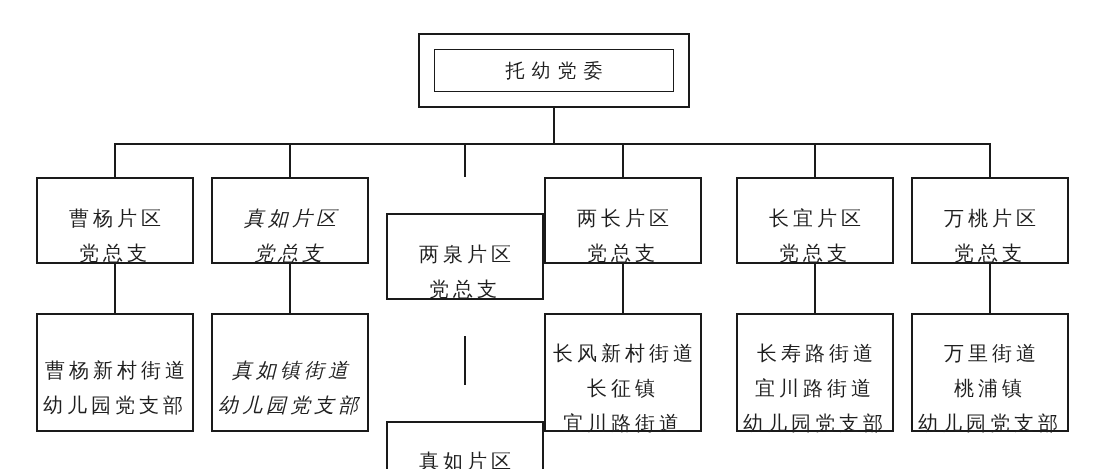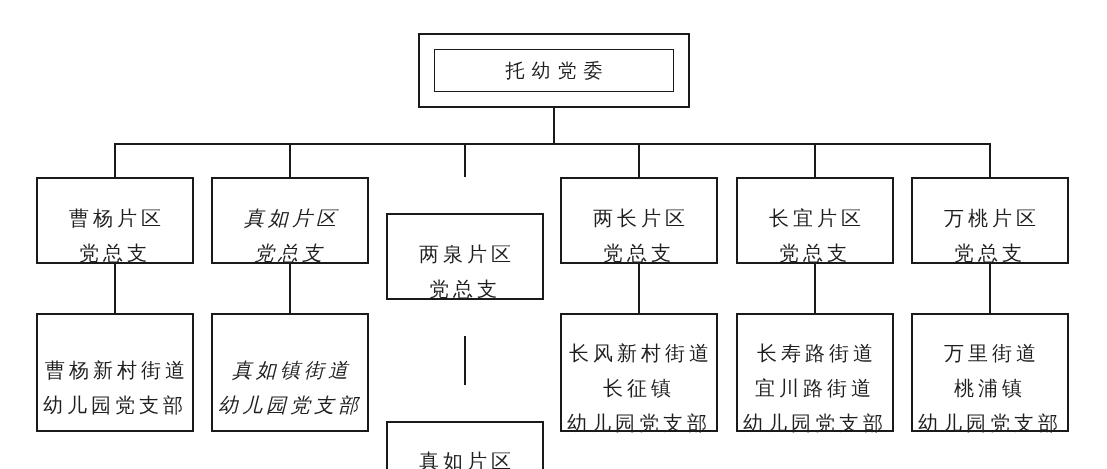--- a/index.html
+++ b/index.html
@@ -93,21 +93,21 @@
     font-size: 20px;
     letter-spacing: 4px;
     text-indent: 4px; 
     line-height: 1.75;
     white-space: pre-line;
     margin-top: 31px;
   }
   .col-1 { left: 36px; }
   .col-2 { left: 211px; font-style: italic; }
   .col-3 { left: 386px; gap: 36px; }
-  .col-4 { left: 560px; }
+  .col-4 { left: 544px; }
   .col-5 { left: 736px; }
   .col-6 { left: 911px; }
 </style>
 </head>
 <body>
 
 <div class="canvas">
 
   <div class="root-box">
     <div class="root-inner">
@@ -161,21 +161,21 @@
   <div class="col col-4">
     <div class="drop"></div>
     <div class="node division-box">
       <span class="node-label">两长片区
 党总支</span>
     </div>
     <div class="mid"></div>
     <div class="node branch-box">
       <span class="node-label">长风新村街道
 长征镇
-幼儿园党支部</span>
+宜川路街道</span>
     </div>
   </div>
 
   <div class="col col-5">
     <div class="drop"></div>
     <div class="node division-box">
       <span class="node-label">长宜片区
 党总支</span>
     </div>
     <div class="mid"></div>

